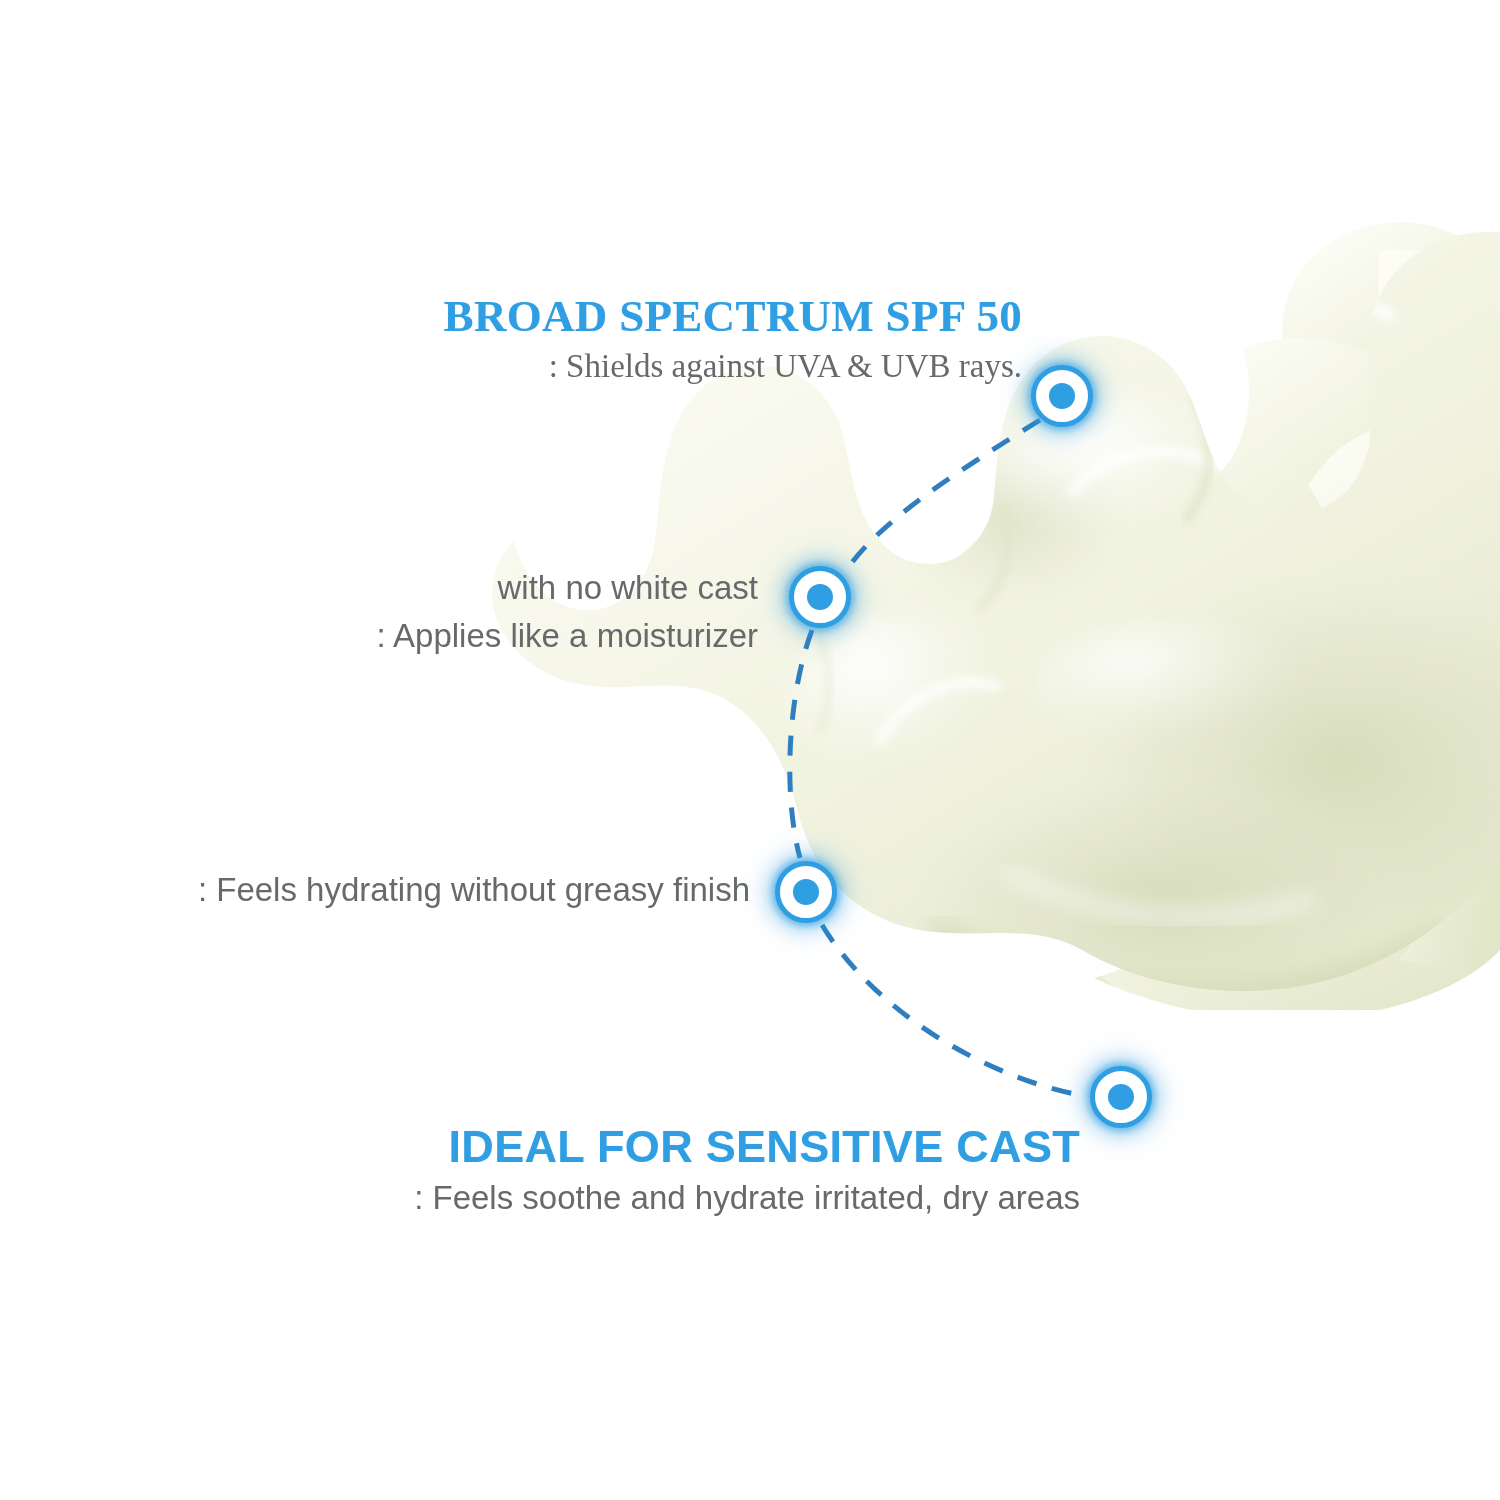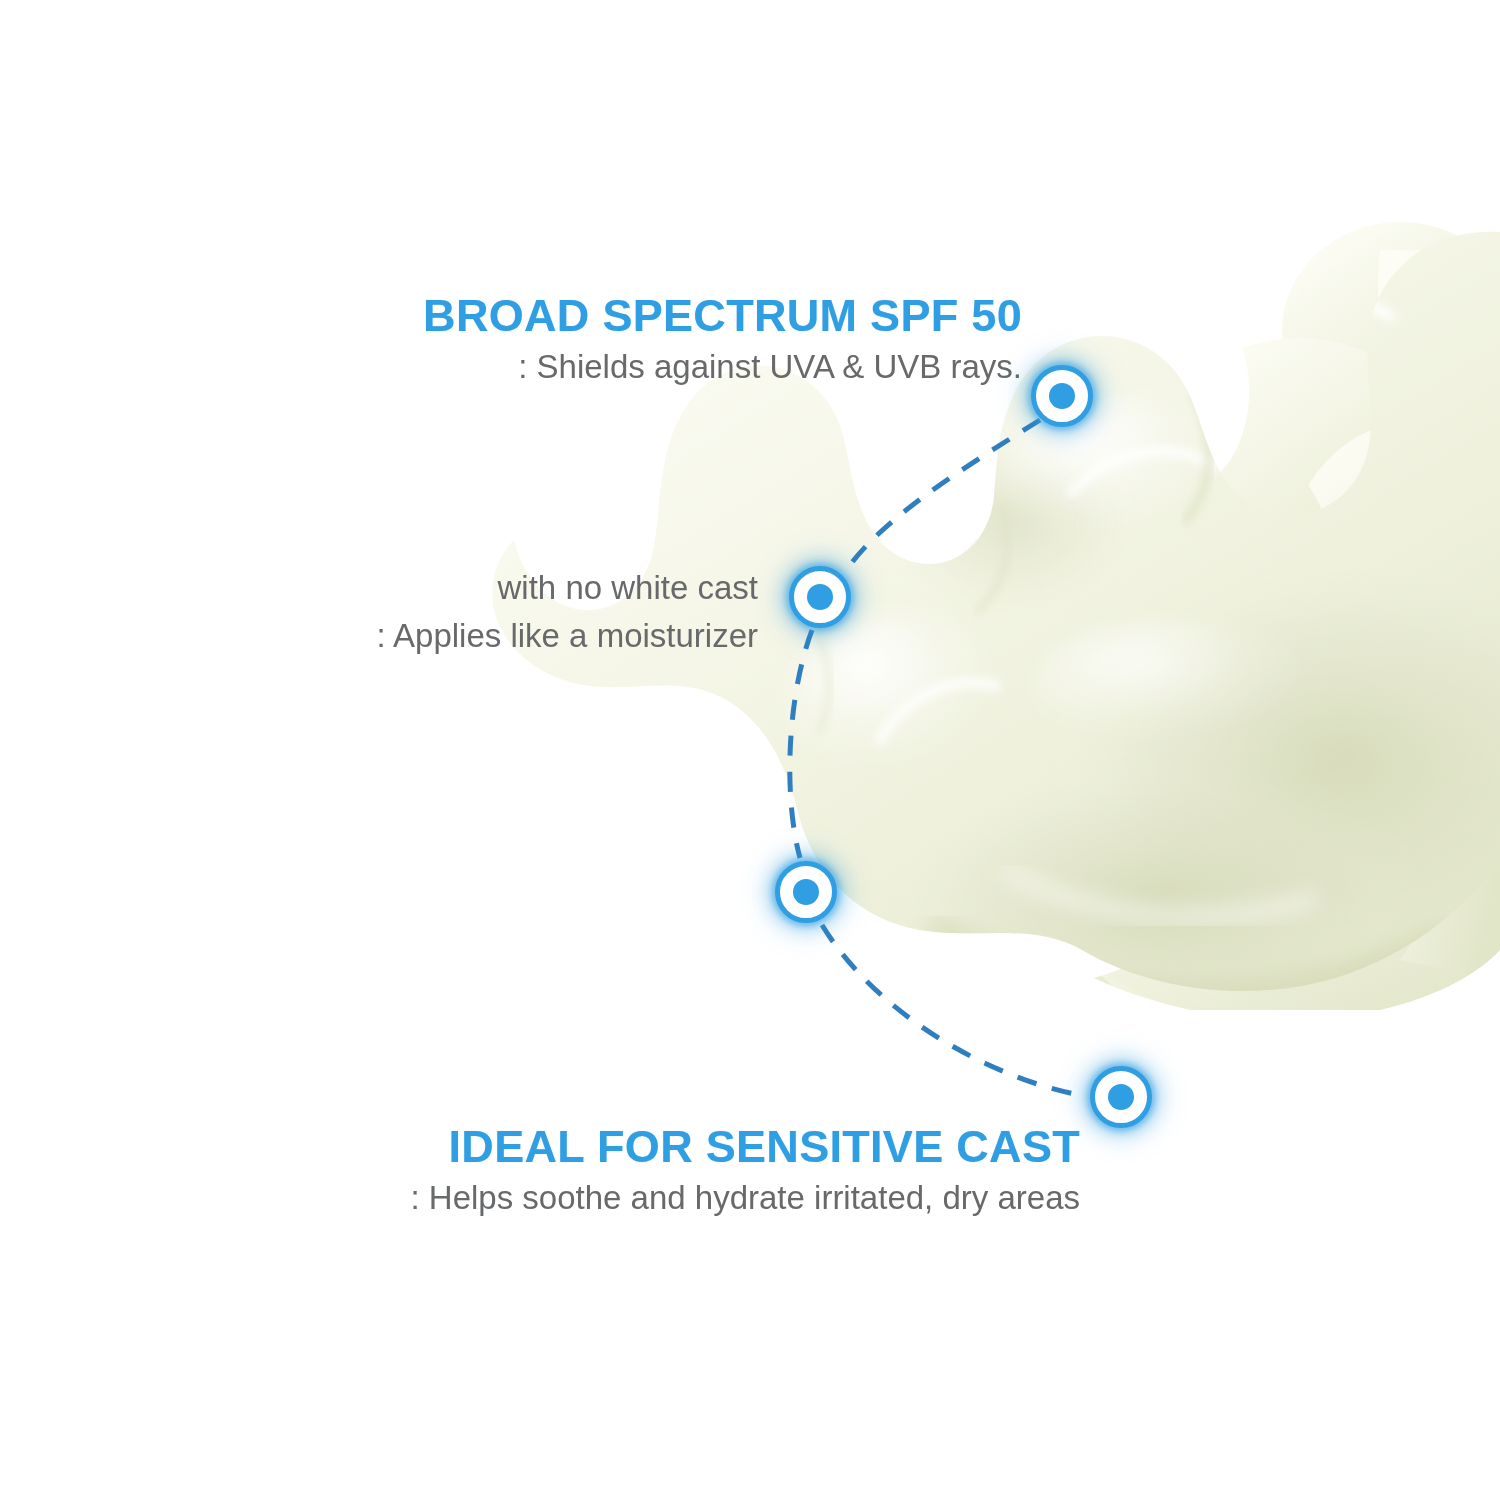--- a/index.html
+++ b/index.html
@@ -53,21 +53,21 @@
     text-shadow: 0 0 1px rgba(47,158,226,0.35);
   }
   .feature-desc {
     color: #67696b;
     font-size: 33px;
     font-weight: normal;
     line-height: 1.26;
     margin: 6px 0 0 0;
   }
 
-  #feature-1 { left: 200px; top: 293px;  width: 822px; }
+  #feature-1 { left: 200px; top: 293px;  width: 822px; font-family: Liberation Serif, serif; }
   #feature-2 { left: 200px; top: 567px;  width: 558px; }
   #feature-3 { left: 100px; top: 863px;  width: 650px; }
   #feature-4 { left: 240px; top: 1124px; width: 840px; }
 
   
   .node {
     position: absolute;
     width: 62px;
     height: 62px;
     margin-left: -31px;
@@ -366,25 +366,26 @@
     <div class="feature-title">BROAD SPECTRUM SPF 50</div>
     <div class="feature-desc">: Shields against UVA &amp; UVB rays.</div>
   </div>
 
   <div class="feature" id="feature-2">
     <div class="feature-desc" style="margin-top:0;">with no white cast</div>
     <div class="feature-desc">: Applies like a moisturizer</div>
   </div>
 
   <div class="feature" id="feature-3">
+    <div class="feature-desc">: Feels hydrating without greasy finish</div>
   </div>
 
   <div class="feature" id="feature-4">
     <div class="feature-title">IDEAL FOR SENSITIVE CAST</div>
-    <div class="feature-desc">: Helps soothe and hydrate irritated, dry areas</div>
+    <div class="feature-desc">: Feels soothe and hydrate irritated, dry areas</div>
   </div>
 
   <div class="node" id="node-1"></div>
   <div class="node" id="node-2"></div>
   <div class="node" id="node-3"></div>
   <div class="node" id="node-4"></div>
 
 </div>
 
 </body></html>

